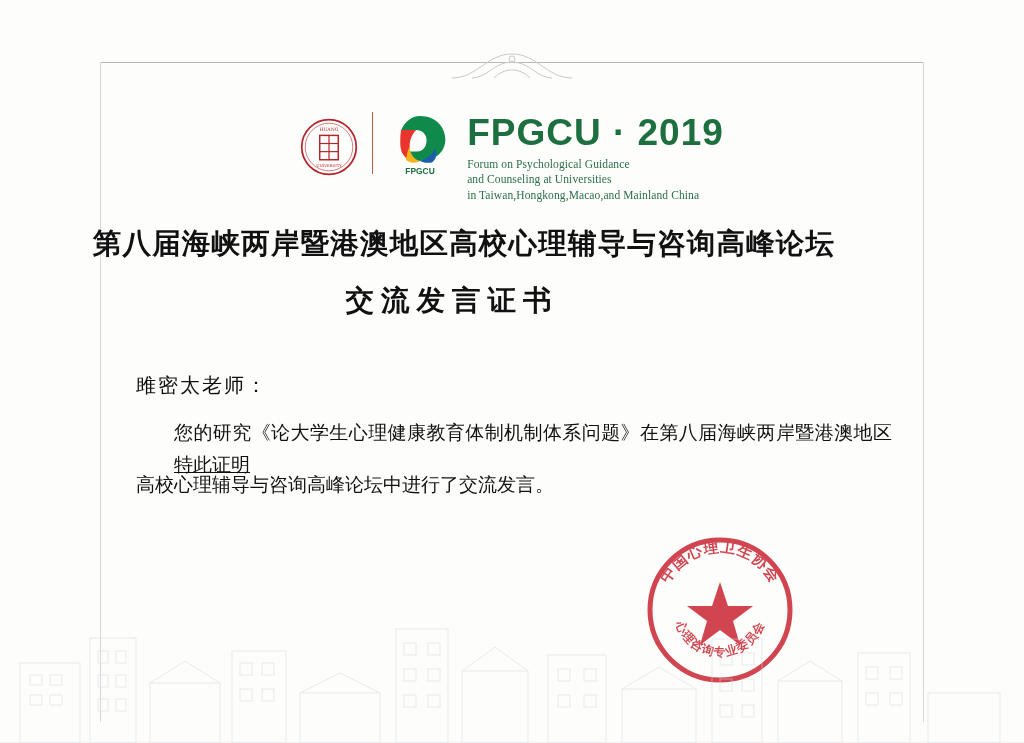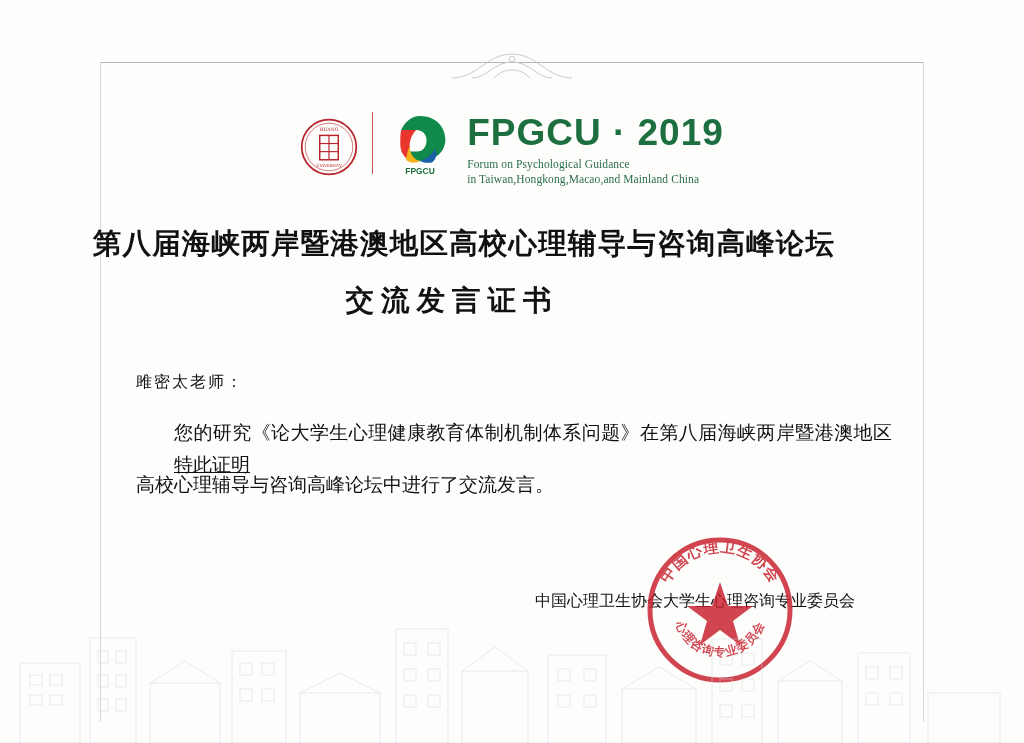--- a/index.html
+++ b/index.html
@@ -141,21 +141,21 @@
     letter-spacing: 7px;
     color: #111;
   }
 
   
   .salutation {
     position: absolute;
     top: 372px;
     left: 136px;
     font-family: "DejaVu Serif", serif;
-    font-size: 16px;
+    font-size: 20px;
     letter-spacing: 2px;
     color: #111;
   }
   .body-para {
     position: absolute;
     top: 406px;
     left: 136px;
     width: 756px;
     font-family: "DejaVu Serif", serif;
     font-size: 19px;
@@ -243,34 +243,34 @@
       <path d="M13 19 L 29 19 C 24 24, 22 30, 22 36 L 22 52 C 16 48, 12 42, 12 34 C 12 28, 12 23, 13 19 Z" fill="#e8352e"></path>
       <path d="M22 36 C 22 44, 26 50, 33 52 C 28 55, 22 54, 18 51 C 19 45, 20 40, 22 36 Z" fill="#f6b21b"></path>
       <path d="M33 52 C 40 50, 46 45, 49 39 C 52 45, 50 51, 45 54 C 41 54, 36 54, 33 52 Z" fill="#1b5fa8"></path>
       <text x="33" y="66" text-anchor="middle" fill="#1d6f3f" style="font-size:9px;font-weight:bold;font-family:'Liberation Sans',sans-serif;">FPGCU</text>
     </svg>
 
     <div class="title-block">
       <div class="fpgcu-title">FPGCU · 2019</div>
       <div class="fpgcu-sub">
         <div>Forum on Psychological Guidance</div>
+        <div>and Counseling at Universities</div>
         <div>in Taiwan,Hongkong,Macao,and Mainland China</div>
       </div>
     </div>
   </div>
 
   <div class="main-title">第八届海峡两岸暨港澳地区高校心理辅导与咨询高峰论坛</div>
   <div class="sub-title">交流发言证书</div>
 
   <div class="salutation">雎密太老师：</div>
   <div class="body-para">您的研究《论大学生心理健康教育体制机制体系问题》在第八届海峡两岸暨港澳地区高校心理辅导与咨询高峰论坛中进行了交流发言。</div>
   <div class="closing">特此证明</div>
 
   <div class="signature">
-    <div>中国心理卫生协会大学生心理咨询专业委员会</div>
   </div>
 
   <svg class="stamp" viewBox="0 0 160 160">
     <defs>
       <path id="arc-top" d="M 22 80 A 58 58 0 0 1 138 80"></path>
       <path id="arc-bottom" d="M 34 80 A 46 46 0 0 0 126 80"></path>
     </defs>
     <circle cx="80" cy="80" r="70" fill="none" stroke="#c81d2b" stroke-width="5"></circle>
     <text class="stamp-text" style="font-size:15px;">
       <textPath href="#arc-top" startOffset="50%" text-anchor="middle">中国心理卫生协会</textPath>

